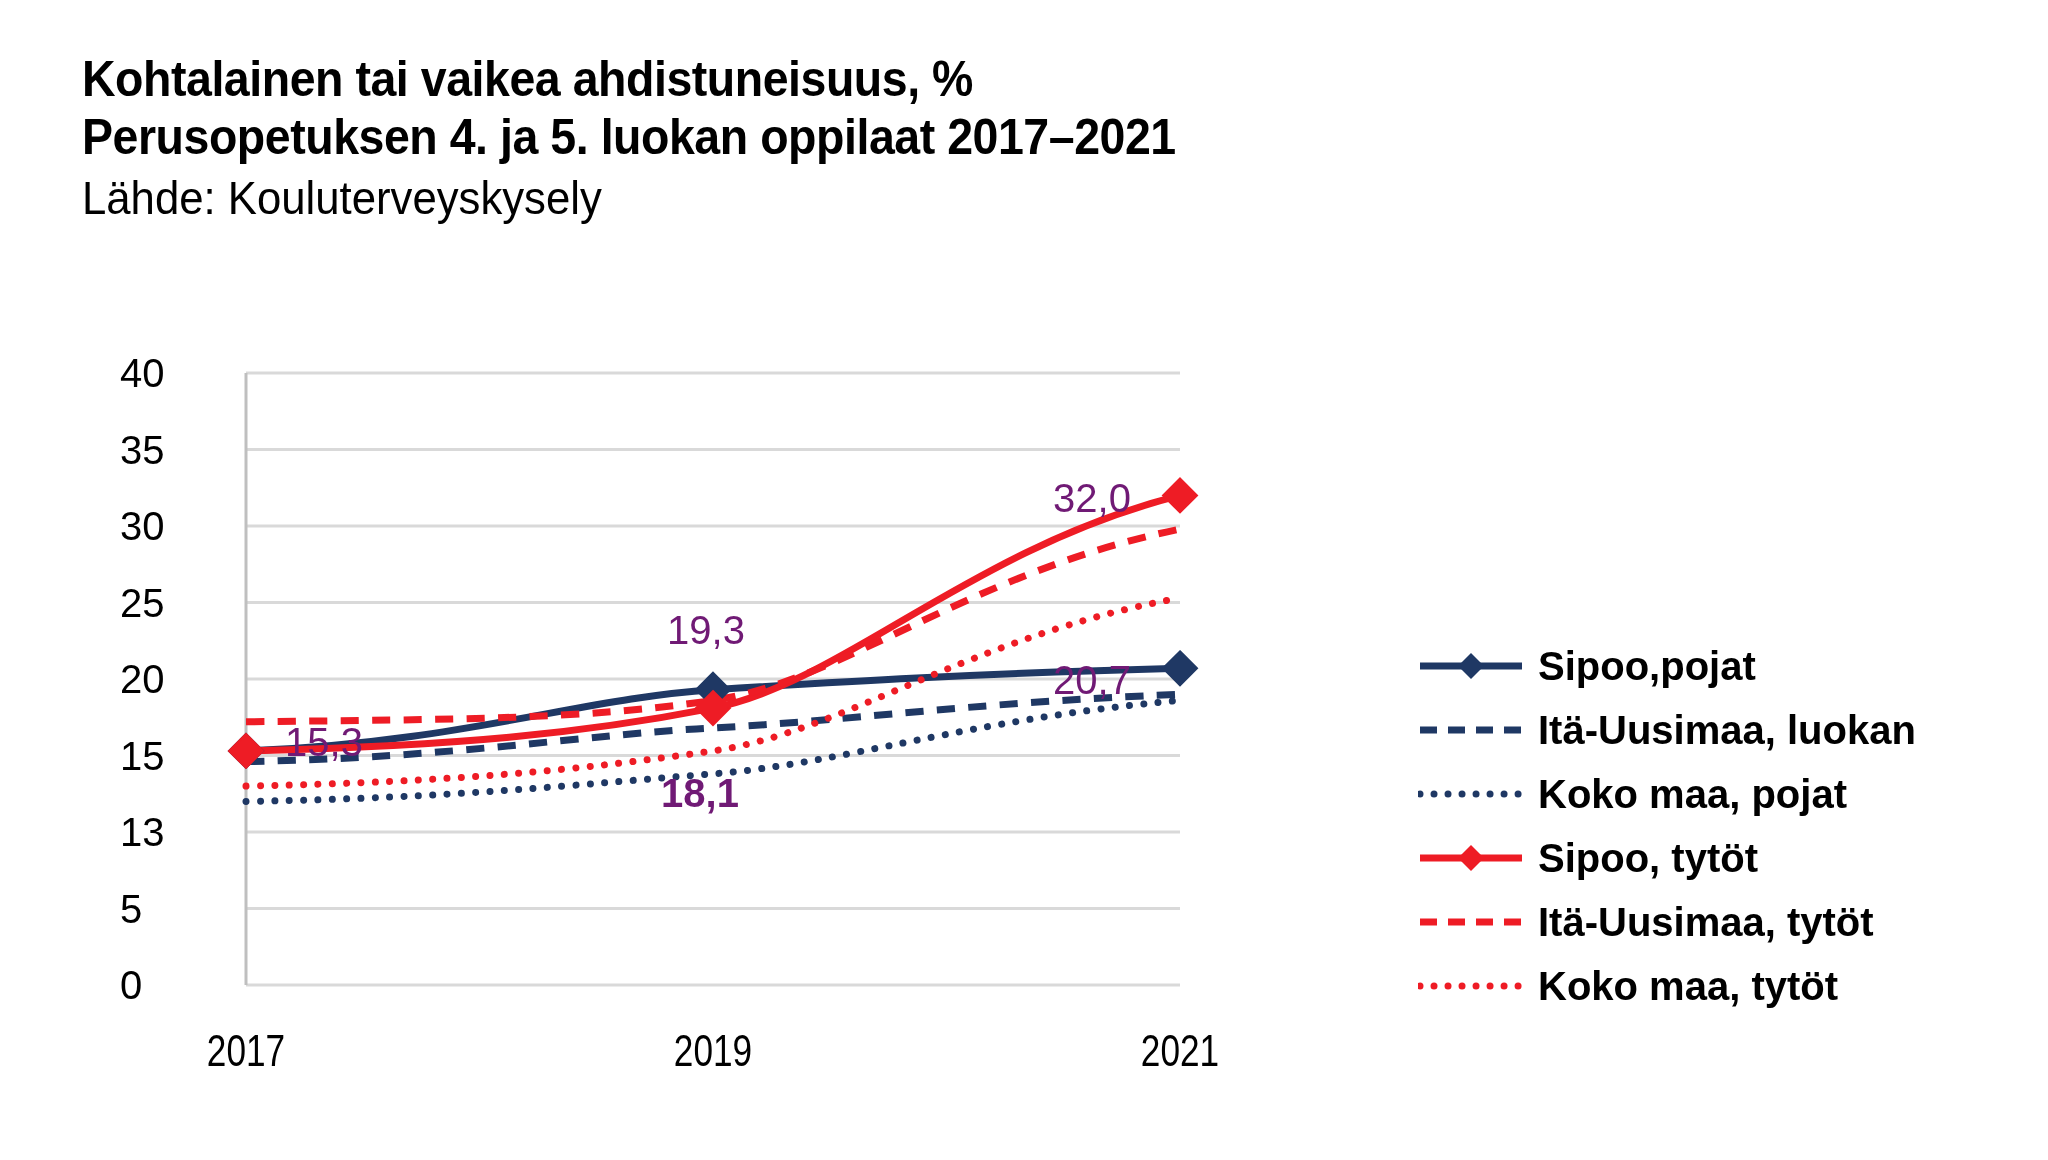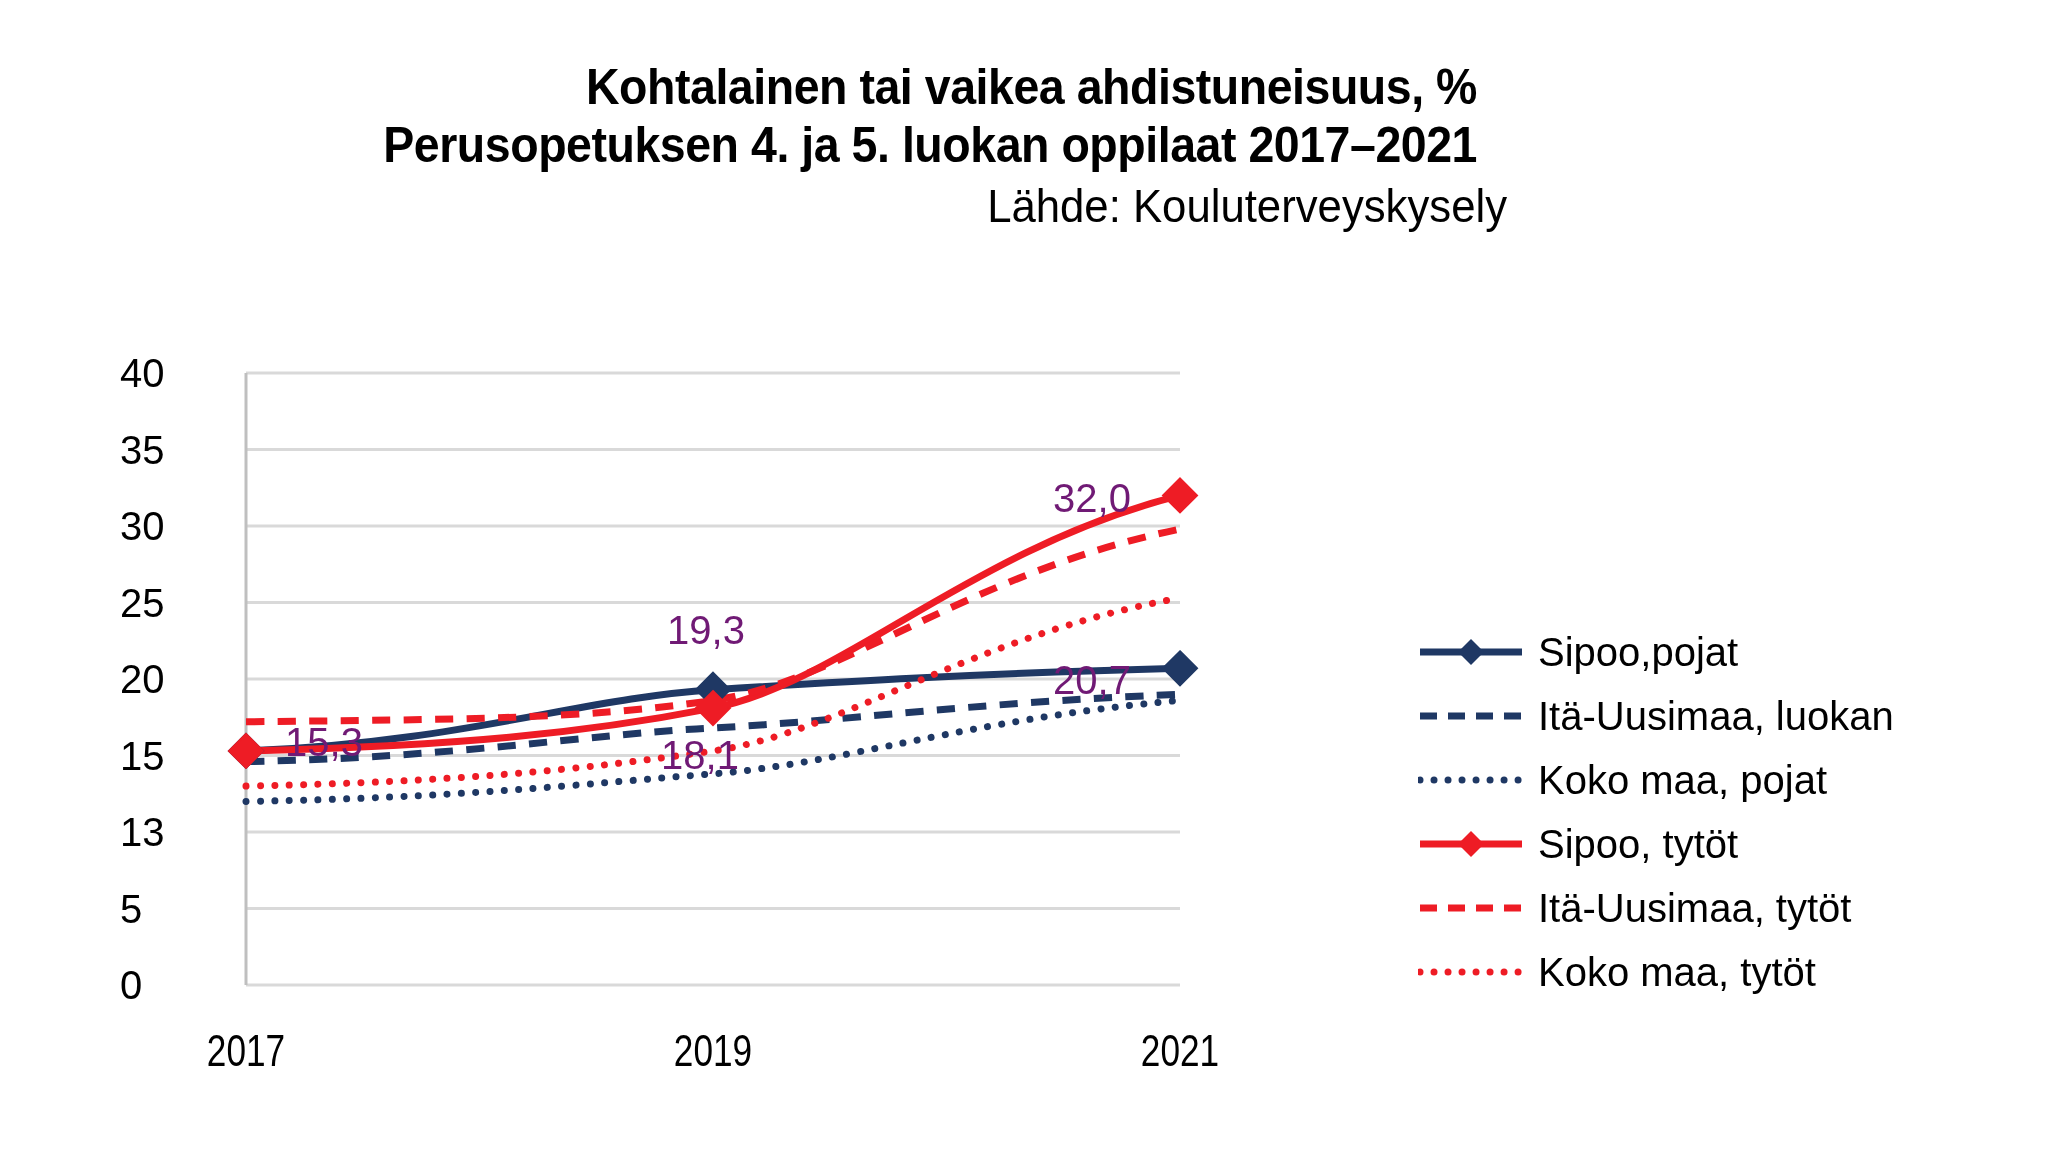--- a/index.html
+++ b/index.html
@@ -18,23 +18,22 @@
   #chart-root {
     position: absolute;
     inset: 0;
     background: #ffffff;
   }
 
   
   .title-block {
     position: absolute;
     left: 82px;
-    top: 58px;
+    top: 50px;
     width: 1500px;
-    text-align: right;
   }
   .title-line {
     font-family: "Liberation Sans", sans-serif;
     font-weight: bold;
     font-size: 50px;
     line-height: 58px;
     color: #000000;
     letter-spacing: -0.5px;
     white-space: nowrap;
     transform: scaleX(0.93);
@@ -102,22 +101,23 @@
     font-size: 40px;
     color: #701a75;
     white-space: nowrap;
     transform: translate(-50%, -50%);
   }
 
   
   #legend {
     position: absolute;
     left: 1418px;
-    top: 620px;
+    top: 634px;
     width: 600px;
+    font-weight: bold;
   }
   .legend-row {
     display: flex;
     align-items: center;
     height: 64px;
   }
   .legend-swatch {
     width: 106px;
     height: 34px;
     flex: 0 0 106px;
@@ -190,21 +190,21 @@
 
   <div id="xtick-layer">
       <div class="xtick" style="left: 246px;">2017</div>
       <div class="xtick" style="left: 713px;">2019</div>
       <div class="xtick" style="left: 1180px;">2021</div>
     </div>
 
   <div id="dlabel-layer">
       <div class="dlabel" style="left: 324px; top: 742px;">15,3</div>
       <div class="dlabel" style="left: 706px; top: 630px;">19,3</div>
-      <div class="dlabel" style="left: 700px; top: 755px;">18,1</div>
+      <div class="dlabel" style="left: 700px; top: 793px; font-weight: bold;">18,1</div>
       <div class="dlabel" style="left: 1092px; top: 498px;">32,0</div>
       <div class="dlabel" style="left: 1092px; top: 680px;">20,7</div>
     </div>
 
   <div id="legend">
       <div class="legend-row">
         <div class="legend-swatch"><svg width="106" height="34">
             <line x1="2" y1="17" x2="104" y2="17" stroke="#1F3864" stroke-width="7"></line>
             <polygon points="53 4 66 17 53 30 40 17" fill="#1F3864"></polygon>
           </svg></div>

